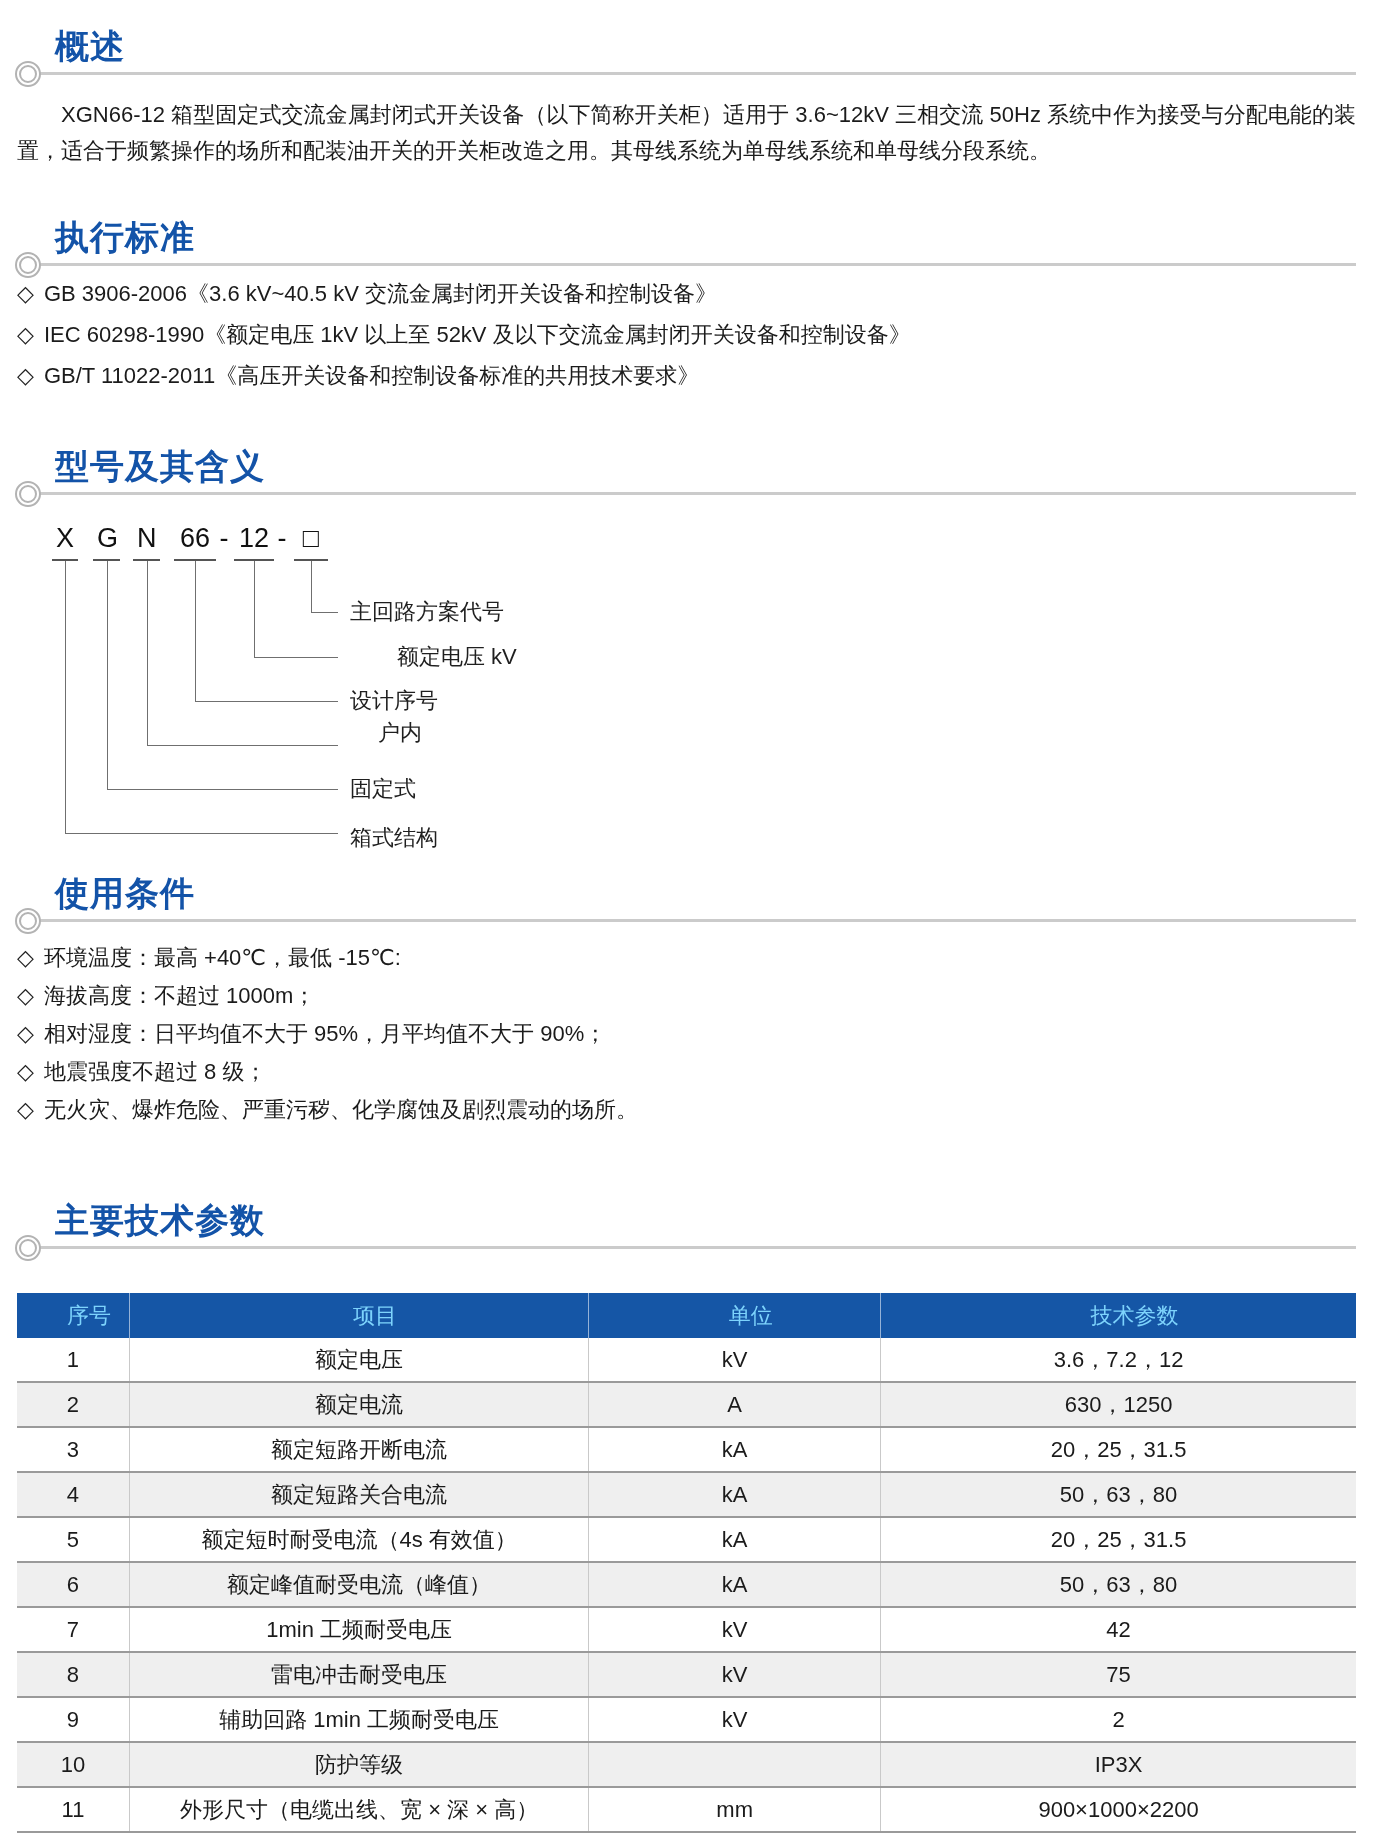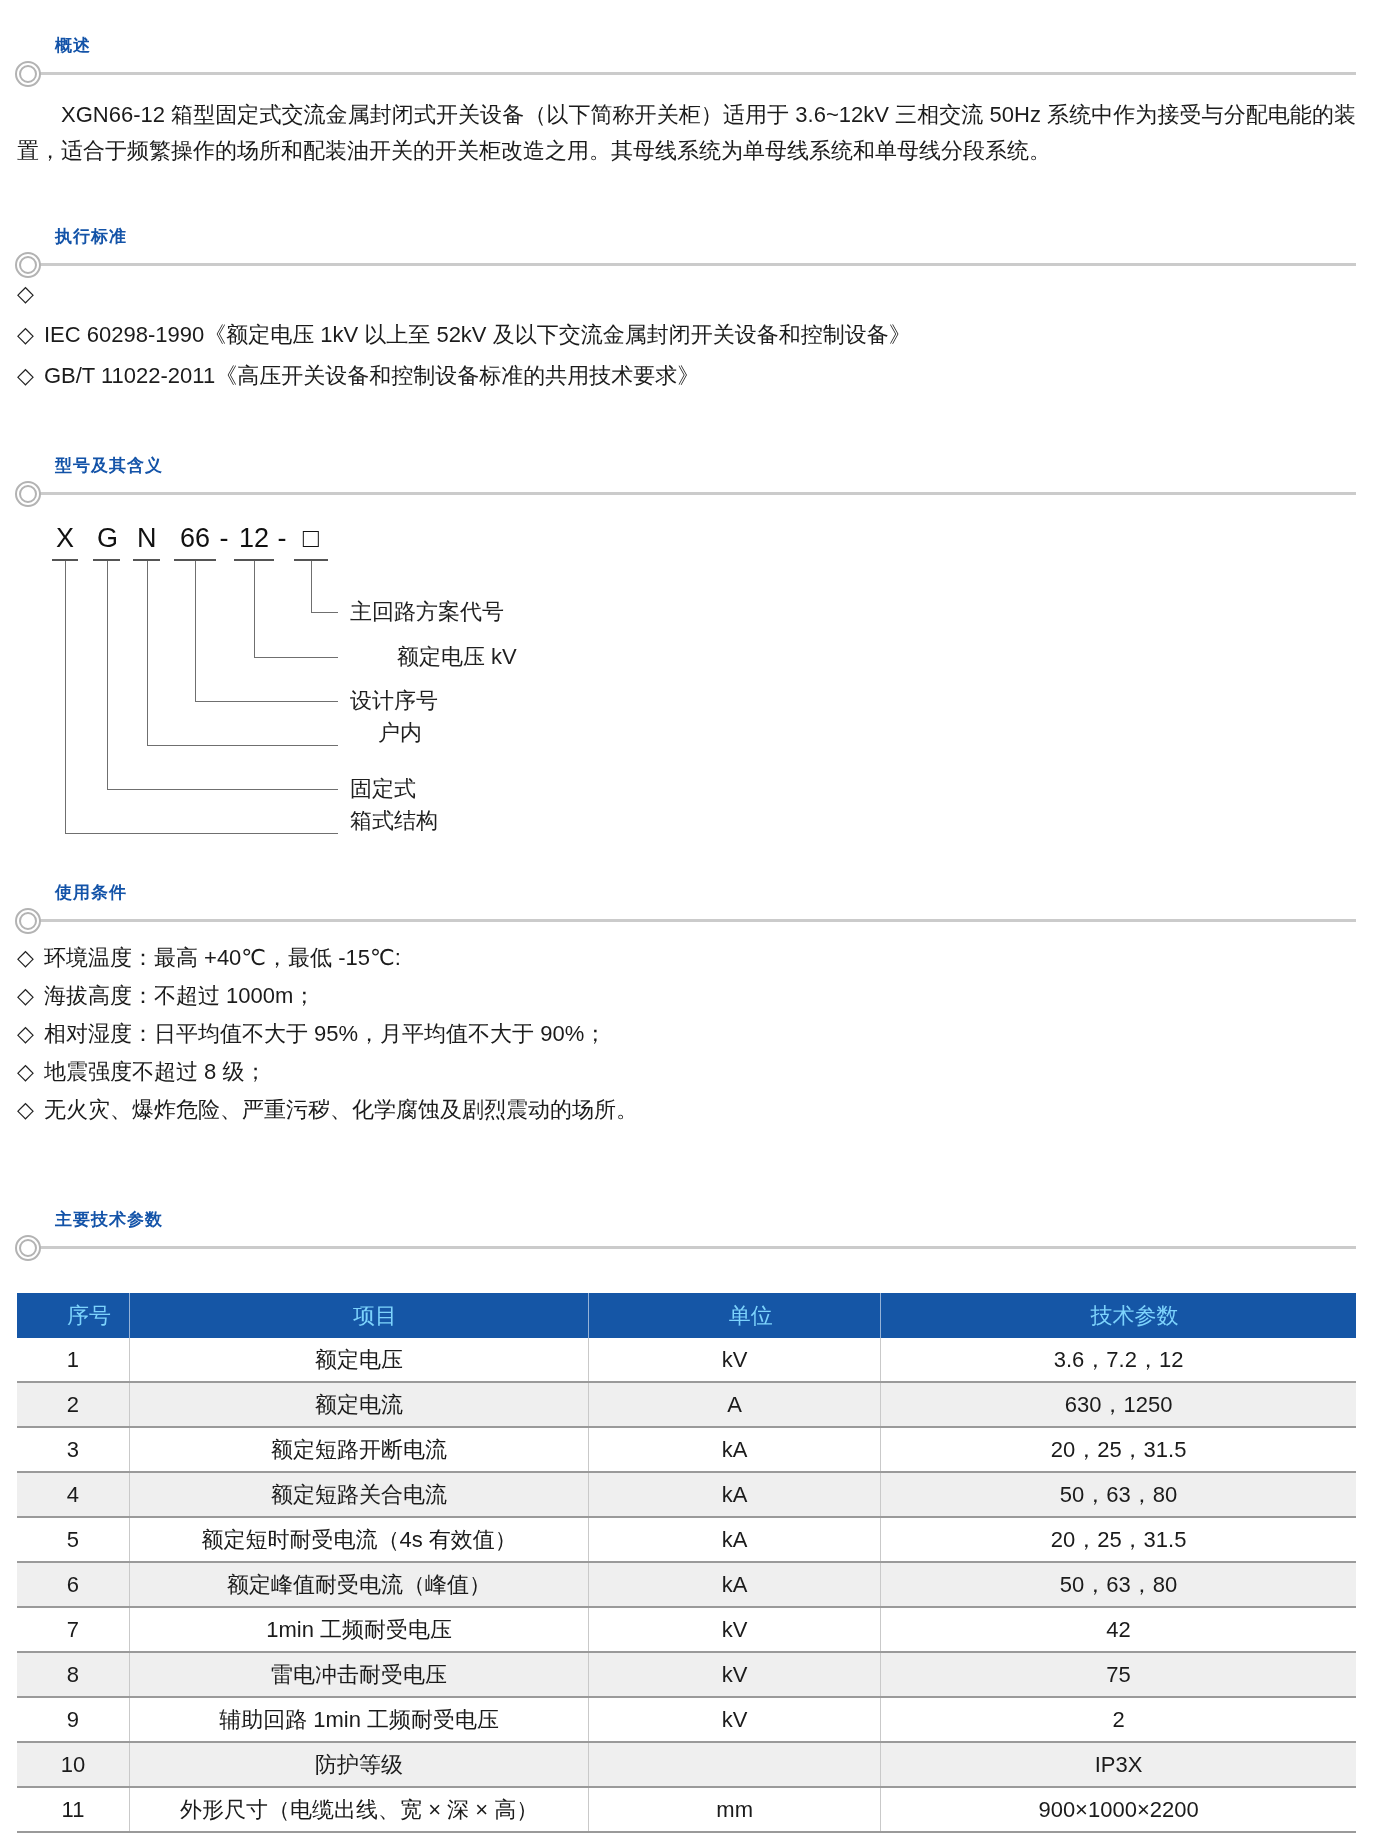--- a/index.html
+++ b/index.html
@@ -5,21 +5,21 @@
   html,body{margin:0;padding:0;}
   body{
     width:1373px;height:1848px;box-sizing:border-box;
     padding:30px 17px 0 17px;background:#ffffff;overflow:hidden;
     font-family:"Liberation Sans","DejaVu Sans",sans-serif;
     color:#1b1b1b;
   }
   
   .section-head{position:relative;}
   .section-title{
-    padding-left:38px;font-size:17px;font-weight:bold;color:#1353a8;
+    padding-left:38px;font-size:34px;font-weight:bold;color:#1353a8;
     letter-spacing:1px;line-height:32px;height:32px;margin-bottom:10px;
   }
   .head-line{height:3px;background:#cbcbcb;margin-left:12px;}
   .ring{
     position:absolute;left:-2px;bottom:-12px;width:26px;height:26px;
     border:2px solid #b3b3b3;border-radius:50%;background:#fff;box-sizing:border-box;
   }
   .ring::after{
     content:"";position:absolute;left:2px;top:2px;right:2px;bottom:2px;
     border:2px solid #b3b3b3;border-radius:50%;
@@ -79,20 +79,21 @@
   <p class="para">XGN66-12 箱型固定式交流金属封闭式开关设备（以下简称开关柜）适用于 3.6~12kV 三相交流 50Hz 系统中作为接受与分配电能的装置，适合于频繁操作的场所和配装油开关的开关柜改造之用。其母线系统为单母线系统和单母线分段系统。</p>
 
   <div class="section-head mt-head2">
     <div class="section-title">执行标准</div>
     <div class="head-line"></div>
     <div class="ring"></div>
   </div>
   <div class="list std-list">
       <div class="row">
         <span class="bullet">◇</span>
+        <span>GB 3906-2006《3.6 kV~40.5 kV 交流金属封闭开关设备和控制设备》</span>
       </div>
       <div class="row">
         <span class="bullet">◇</span>
         <span>IEC 60298-1990《额定电压 1kV 以上至 52kV 及以下交流金属封闭开关设备和控制设备》</span>
       </div>
       <div class="row">
         <span class="bullet">◇</span>
         <span>GB/T 11022-2011《高压开关设备和控制设备标准的共用技术要求》</span>
       </div>
     </div>
@@ -121,21 +122,21 @@
       <div class="code-label" style="left: 333px; top: 75px;">主回路方案代号</div>
       <div class="connector" style="left: 237px; top: 38px; width: 84px; height: 97px;"></div>
       <div class="code-label" style="left: 333px; top: 120px; margin-left: 47px;">额定电压 kV</div>
       <div class="connector" style="left: 178px; top: 38px; width: 143px; height: 141px;"></div>
       <div class="code-label" style="left: 333px; top: 164px;">设计序号</div>
       <div class="connector" style="left: 130px; top: 38px; width: 191px; height: 185px;"></div>
       <div class="code-label" style="left: 333px; top: 196px; margin-left: 28px;">户内</div>
       <div class="connector" style="left: 90px; top: 38px; width: 231px; height: 229px;"></div>
       <div class="code-label" style="left: 333px; top: 252px;">固定式</div>
       <div class="connector" style="left: 48px; top: 38px; width: 273px; height: 273px;"></div>
-      <div class="code-label" style="left: 333px; top: 284px;">箱式结构</div>
+      <div class="code-label" style="left: 333px; top: 303px; font-family: Liberation Mono, monospace;">箱式结构</div>
     </div>
 
   <div class="section-head mt-head4">
     <div class="section-title">使用条件</div>
     <div class="head-line"></div>
     <div class="ring"></div>
   </div>
   <div class="list cond-list">
       <div class="row">
         <span class="bullet">◇</span>

